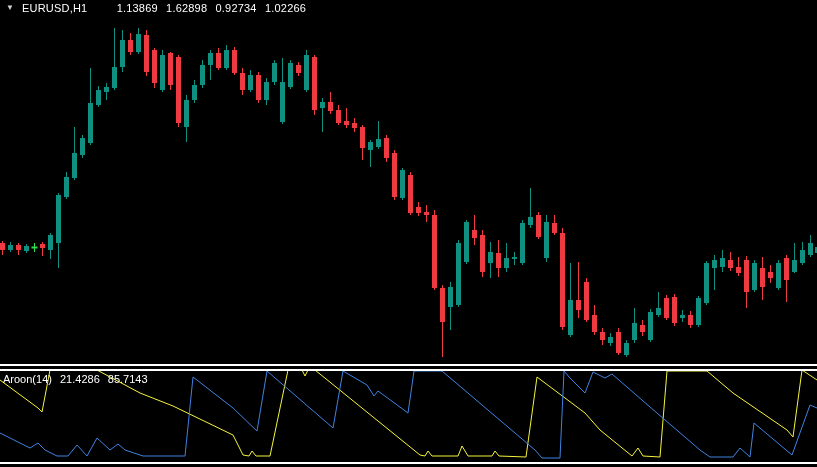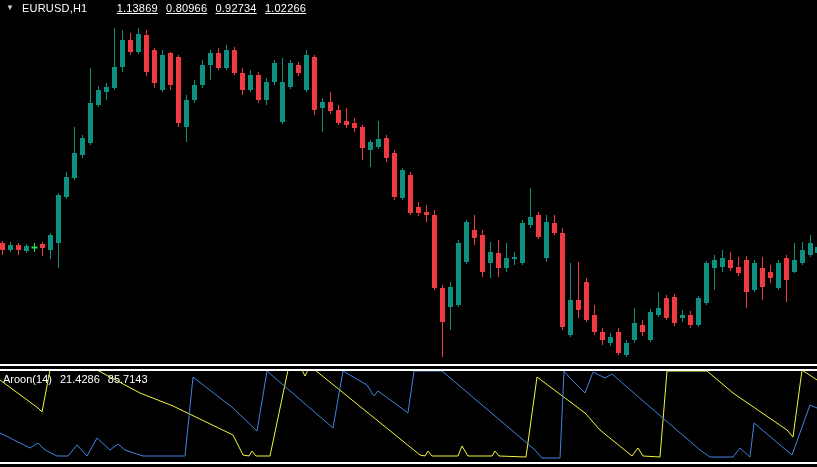--- a/index.html
+++ b/index.html
@@ -3,21 +3,21 @@
 <meta charset="utf-8">
 <style>
   html,body{margin:0;padding:0;background:#000;}
   .window{position:relative;width:817px;height:467px;background:#000;overflow:hidden;
           font-family:"Liberation Sans",sans-serif;}
   .main-chart{position:absolute;left:0;top:0;width:817px;height:364px;}
   .main-chart svg{display:block;}
   .chart-title{position:absolute;left:22px;top:2px;font-size:11px;color:#ffffff;
                letter-spacing:0.2px;white-space:nowrap;}
   .chart-title .sym{margin-right:26px;}
-  .chart-title .q{margin-right:5px;text-decoration:underline;}
+  .chart-title .q{margin-right:5px;}
   .dd-tri{position:absolute;left:6px;top:3px;font-size:8px;color:#d0d0d0;cursor:pointer;}
   .pane-separator{position:absolute;left:0;top:364px;width:817px;height:7px;cursor:row-resize;}
   .pane-separator .sline{height:2px;background:#ffffff;}
   .pane-separator .sgap{height:3px;background:#000000;}
   .indicator-pane{position:absolute;left:0;top:371px;width:817px;height:96px;}
   .indicator-pane svg{display:block;}
   .aroon-label{position:absolute;left:3px;top:2px;font-size:11px;color:#ffffff;white-space:nowrap;}
   .aroon-label span{margin-right:5px;}
 </style>
 </head>
@@ -231,21 +231,21 @@
         <rect x="800" y="250" width="5" height="13" fill="#0f9080"></rect>
         <line x1="810.5" y1="235" x2="810.5" y2="257" stroke="#0f9080" stroke-width="1"></line>
         <rect x="808" y="243" width="5" height="12" fill="#0f9080"></rect>
         <line x1="817.5" y1="244" x2="817.5" y2="255" stroke="#0f9080" stroke-width="1"></line>
         <rect x="815" y="247" width="5" height="6" fill="#0f9080"></rect>
       </svg>
     <span class="dd-tri">▼</span>
     <div class="chart-title">
       <span class="sym">EURUSD,H1</span>
       <span class="q">1.13869</span>
-      <span class="q">0.80966</span>
+      <span class="q">1.62898</span>
       <span class="q">0.92734</span>
       <span class="q">1.02266</span>
     </div>
   </div>
 
   <div class="pane-separator">
     <div class="sline"></div>
     <div class="sgap"></div>
     <div class="sline"></div>
   </div>

